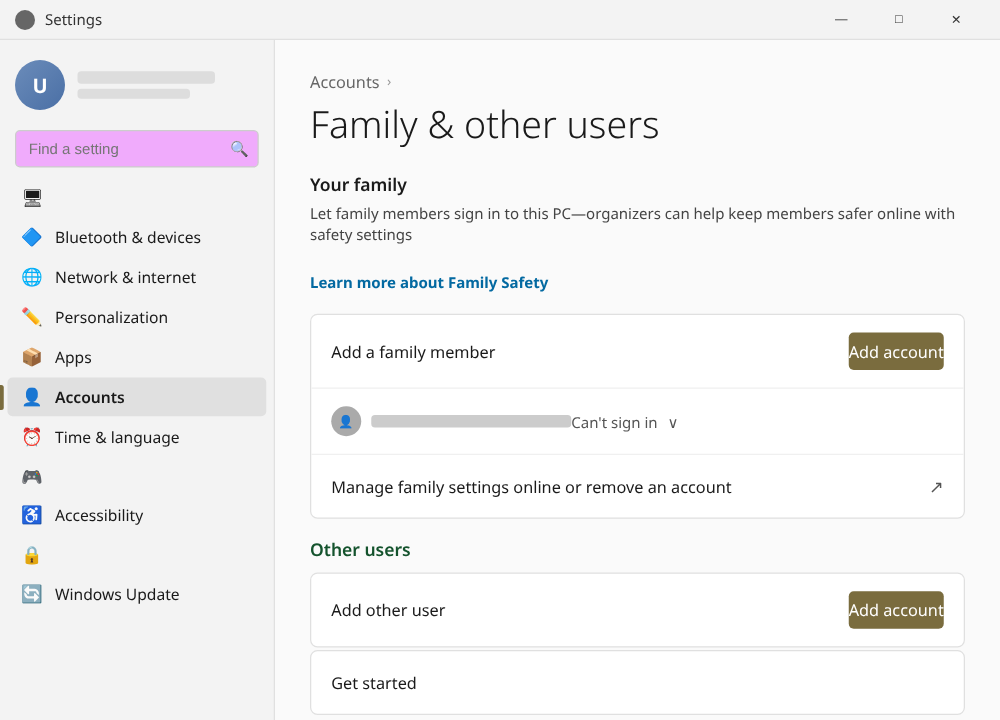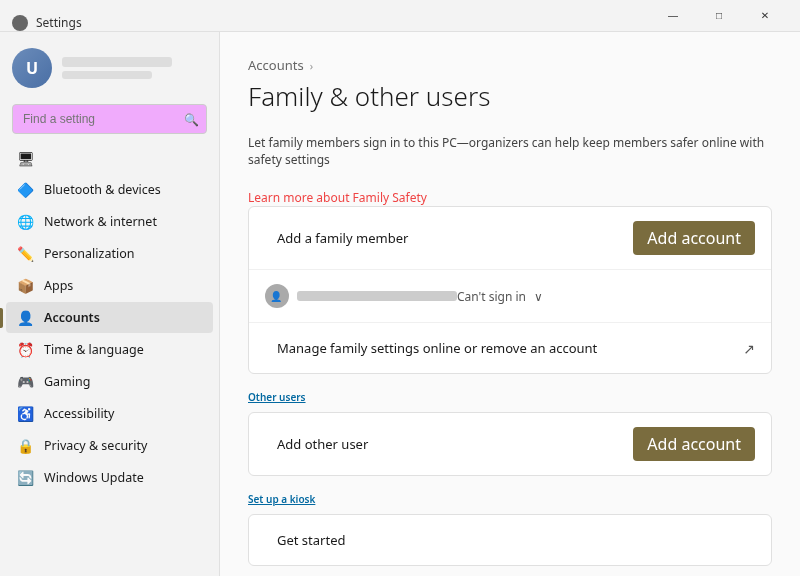--- a/index.html
+++ b/index.html
@@ -11,21 +11,21 @@
       height: 576px;
       overflow: hidden;
       color: #1a1a1a;
     }
 
     
     .titlebar {
       background: #f3f3f3;
       height: 32px;
       display: flex;
-      align-items: flex-end;
+      align-items: center;
       padding: 0 12px;
       border-bottom: 1px solid #e0e0e0;
     }
     .titlebar-icon {
       width: 16px;
       height: 16px;
       background: #666;
       border-radius: 50%;
       margin-right: 8px;
     }
@@ -184,44 +184,44 @@
       font-size: 13px;
       color: #666;
       margin-bottom: 4px;
       display: flex;
       align-items: center;
       gap: 6px;
     }
     .breadcrumb-arrow { color: #999; font-size: 11px; }
 
     .page-title {
-      font-size: 26px;
+      font-size: 30px;
       font-weight: 300;
       color: #1a1a1a;
       margin-bottom: 20px;
     }
 
     .section-title {
       font-size: 14px;
       font-weight: 600;
       color: #1a1a1a;
       margin-bottom: 4px;
     }
     .section-subtitle {
       font-size: 12px;
       color: #444;
       margin-bottom: 20px;
     }
     .section-link {
       font-size: 12px;
-      color: #ef4444;
-      font-weight: 400;
+      color: #0369a1;
+      font-weight: 700;
       text-decoration: none;
       cursor: pointer;
-      margin-bottom: 0;
+      margin-bottom: 17px;
       display: inline-block;
     }
 
     .card {
       background: white;
       border: 1px solid #e0e0e0;
       border-radius: 6px;
       margin-bottom: 2px;
       overflow: hidden;
     }
@@ -230,37 +230,36 @@
       align-items: center;
       padding: 14px 16px;
       min-height: 50px;
       border-bottom: 1px solid #f0f0f0;
     }
     .card-row:last-child { border-bottom: none; }
     .card-row-label {
       flex: 1;
       font-size: 13px;
       color: #1a1a1a;
-      margin-left: 12px;
     }
     .card-row-action {
       display: flex;
       align-items: center;
       gap: 8px;
       color: #555;
       font-size: 12px;
     }
 
     .btn-add-account {
       background: #7a6c3e;
       color: white;
       border: none;
       border-radius: 4px;
-      padding: 6px 14px;
-      font-size: 16px;
+      padding: 6px 0;
+      font-size: 13px;
       cursor: pointer;
       font-family: inherit;
       white-space: nowrap;
     }
 
     .user-row {
       display: flex;
       align-items: center;
       gap: 8px;
     }
@@ -281,25 +280,24 @@
       height: 10px;
       width: 160px;
     }
 
     .external-link-icon {
       font-size: 14px;
       color: #555;
     }
 
     .section-header {
-      font-size: 10px;
+      font-size: 14px;
       font-weight: 600;
       margin: 16px 0 8px 0;
-      color: #0369a1;
-      text-decoration: underline;
+      color: #14532d;
     }
   </style>
 </head>
 <body>
 
 <div class="titlebar">
   <span class="titlebar-icon"></span>
   <span class="titlebar-title">Settings</span>
   <div class="titlebar-controls">
     <button class="titlebar-btn">—</button>
@@ -347,46 +345,45 @@
         <div class="nav-item active">
           <span class="nav-icon">👤</span>
           <span class="nav-label">Accounts</span>
         </div>
         <div class="nav-item">
           <span class="nav-icon">⏰</span>
           <span class="nav-label">Time &amp; language</span>
         </div>
         <div class="nav-item">
           <span class="nav-icon">🎮</span>
-          <span class="nav-label">Gaming</span>
         </div>
         <div class="nav-item">
           <span class="nav-icon">♿</span>
           <span class="nav-label">Accessibility</span>
         </div>
         <div class="nav-item">
           <span class="nav-icon">🔒</span>
-          <span class="nav-label">Privacy &amp; security</span>
         </div>
         <div class="nav-item">
           <span class="nav-icon">🔄</span>
           <span class="nav-label">Windows Update</span>
         </div>
       </div>
   </div>
 
   <div class="main-content">
 
     <div class="breadcrumb">
       <span>Accounts</span>
       <span class="breadcrumb-arrow">›</span>
     </div>
 
     <div class="page-title">Family &amp; other users</div>
 
+    <div class="section-title">Your family</div>
     <div class="section-subtitle">Let family members sign in to this PC—organizers can help keep members safer online with safety settings</div>
     <a class="section-link">Learn more about Family Safety</a>
 
     <div class="card">
       <div class="card-row">
         <span class="card-row-label">Add a family member</span>
         <button class="btn-add-account">Add account</button>
       </div>
       <div class="card-row">
         <div class="user-row">
@@ -406,21 +403,20 @@
 
     <div class="section-header">Other users</div>
 
     <div class="card">
       <div class="card-row">
         <span class="card-row-label">Add other user</span>
         <button class="btn-add-account">Add account</button>
       </div>
     </div>
 
-    <div class="section-header">Set up a kiosk</div>
 
     <div class="card">
       <div class="card-row">
         <span class="card-row-label">Get started</span>
       </div>
     </div>
 
     
 
   </div>

